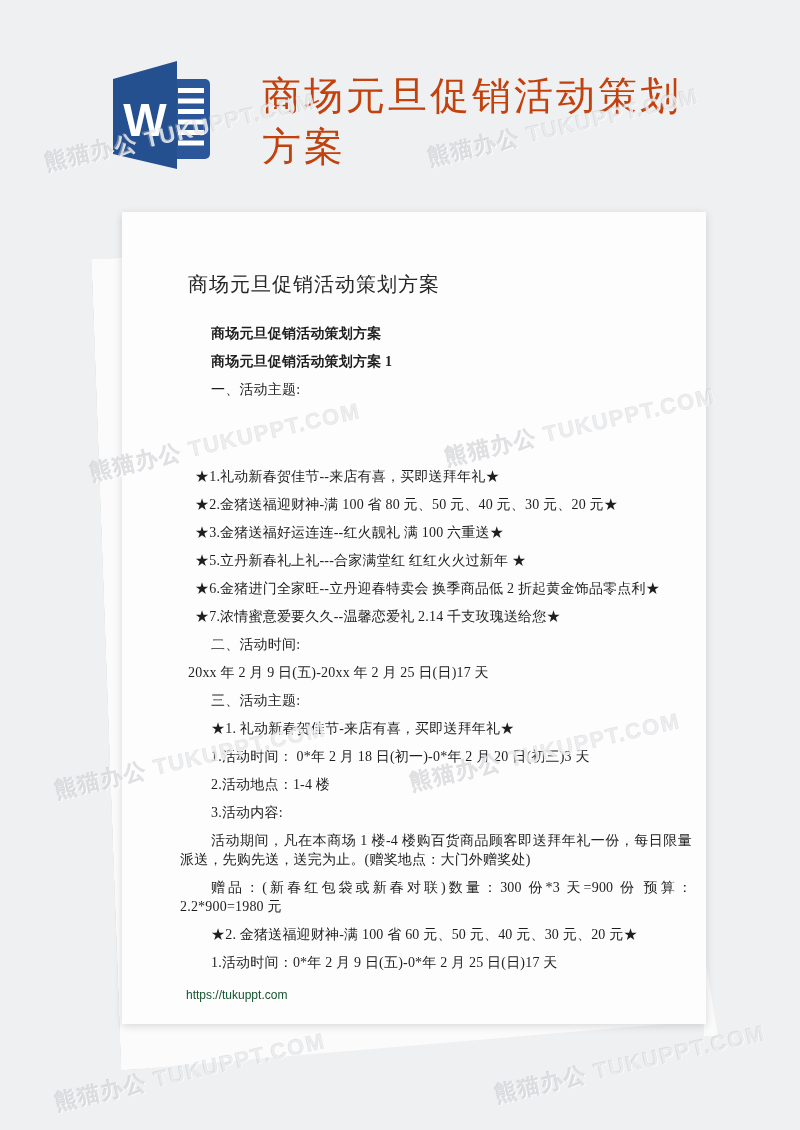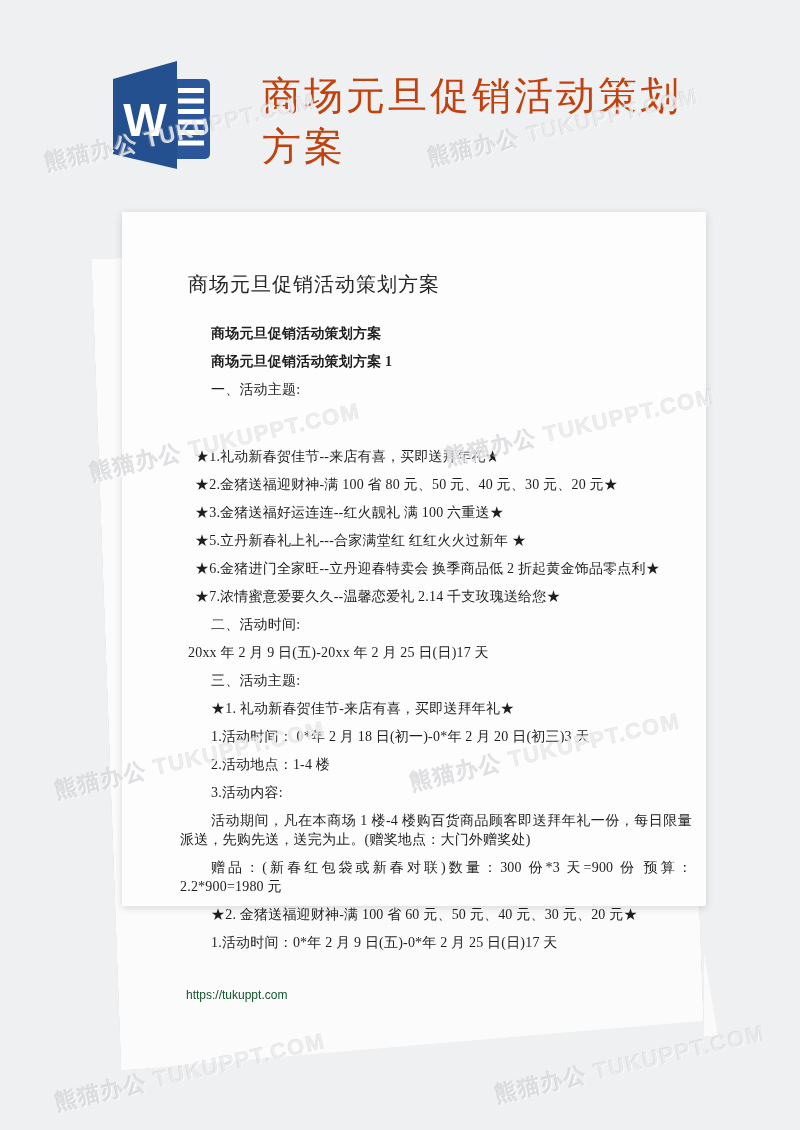--- a/index.html
+++ b/index.html
@@ -28,21 +28,21 @@
     z-index:1;
   }
   .corner-sliver {
     position:absolute; left:704px; top:952px; width:14px; height:84px;
     background:#fafafa;
     clip-path:polygon(0 0, 100% 100%, 0 100%);
     filter:drop-shadow(2px 2px 2px rgba(0,0,0,0.12));
     z-index:2;
   }
   .main-page {
-    left:122px; top:212px; width:584px; height:694px;
+    left:122px; top:212px; width:584px; height:812px;
     background:#fdfdfd;
     box-shadow:0 2px 8px rgba(0,0,0,0.14);
     z-index:3;
   }
 
   
   .doc-content {
     position:absolute; left:58px; top:60px; width:512px;
     font-family:"Liberation Serif","DejaVu Serif",serif;
     color:#1e1e1e;
@@ -51,21 +51,21 @@
     margin:0 0 28px; font-size:20px; font-weight:400;
     letter-spacing:1px; text-indent:8px; color:#262626; line-height:24px;
   }
   .para {
     margin:0 0 9px; font-size:14px; line-height:19px;
     text-align:justify; text-indent:31px; letter-spacing:0.2px;
   }
   .para.star { text-indent:15px; }
   .para.bold { font-weight:600; }
   .para.num  { text-indent:8px; }
-  .para.gap  { margin-bottom:48px; }
+  .para.gap  { margin-bottom:68px; }
   .doc-footer {
     position:absolute; left:64px; top:776px;
     font-size:12px; color:#14532d;
     font-family:"Liberation Sans", sans-serif;
   }
 
   
   .wm {
     position:absolute; white-space:nowrap; z-index:10; pointer-events:none;
     font-size:22px; font-weight:700; letter-spacing:1.5px;

